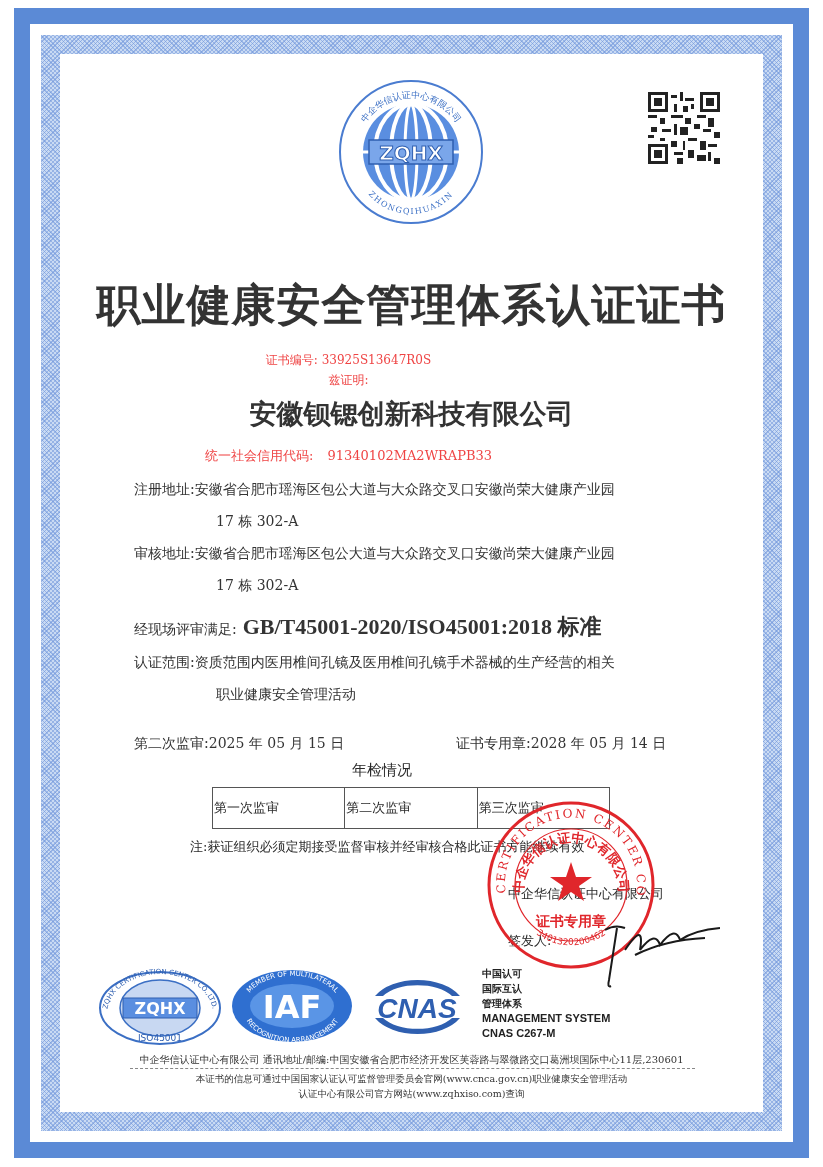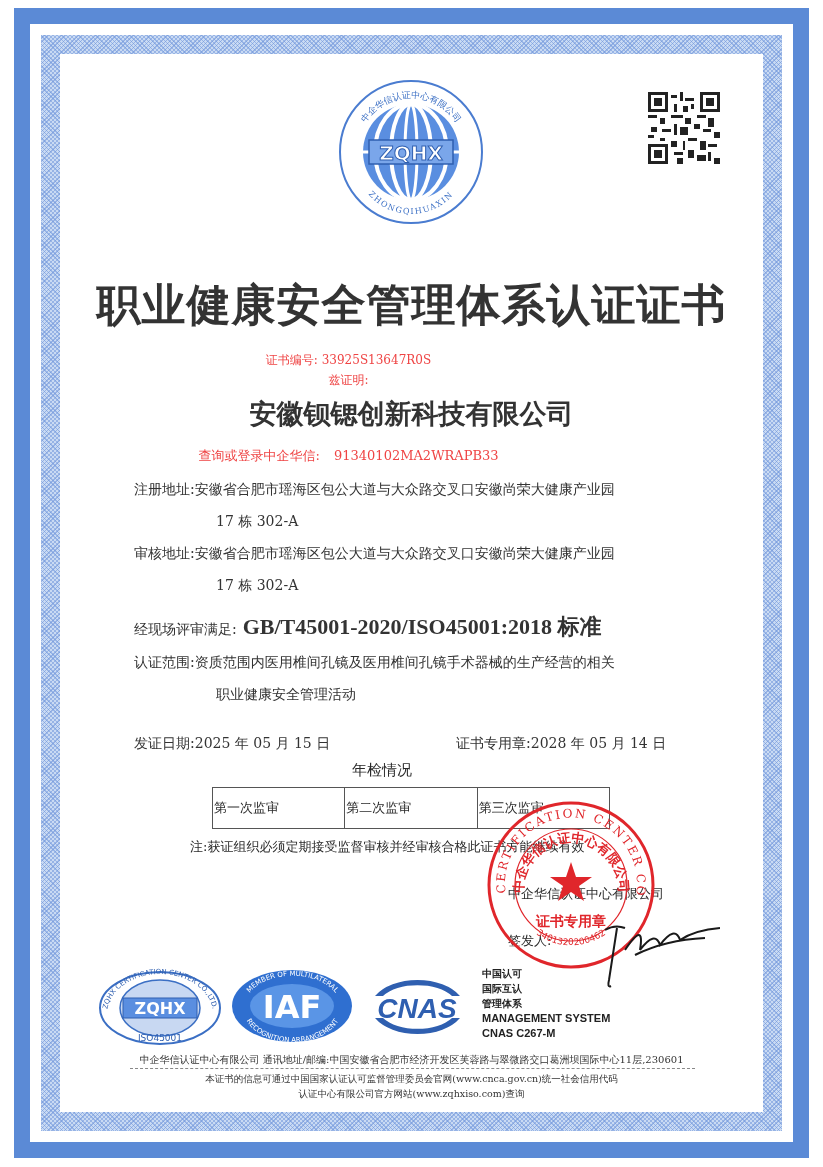--- a/index.html
+++ b/index.html
@@ -134,21 +134,21 @@
 
 <div class="line-center" style="top:352px;">
   <span>证书编号:</span>
   <span>33925S13647R0S</span>
 </div>
 <div class="line-center" style="top:372px;">兹证明:</div>
 
 <div class="company">安徽钡锶创新科技有限公司</div>
 
 <div class="line-center" style="top:447px; font-size:13px;">
-  <span>查询或登录中企华信:</span>
+  <span>统一社会信用代码:</span>
   <span style="margin-left:10px;">91340102MA2WRAPB33</span>
 </div>
 
 <div class="row" style="top:481px;">
   <span class="lbl">注册地址:</span><span>安徽省合肥市瑶海区包公大道与大众路交叉口安徽尚荣大健康产业园</span>
 </div>
 <div class="indent" style="top:513px;">17 栋 302-A</div>
 
 <div class="row" style="top:545px;">
   <span class="lbl">审核地址:</span><span>安徽省合肥市瑶海区包公大道与大众路交叉口安徽尚荣大健康产业园</span>
@@ -158,21 +158,21 @@
 <div class="row" style="top:612px;">
   <span class="lbl">经现场评审满足:</span><span class="standard">GB/T45001-2020/ISO45001:2018 标准</span>
 </div>
 
 <div class="row" style="top:654px;">
   <span class="lbl">认证范围:</span><span>资质范围内医用椎间孔镜及医用椎间孔镜手术器械的生产经营的相关</span>
 </div>
 <div class="indent" style="top:686px;">职业健康安全管理活动</div>
 
 <div class="row" style="top:735px;">
-  <span>发证日期:</span><span>2025 年 05 月 15 日</span>
+  <span>第二次监审:</span><span>2025 年 05 月 15 日</span>
 </div>
 <div class="row" style="top:735px; left:456px;">
   <span>证书专用章:</span><span>2028 年 05 月 14 日</span>
 </div>
 
 <div class="audit-title">年检情况</div>
 <table class="audit">
   <tbody>
       <tr>
     <td>第一次监审</td>
@@ -239,14 +239,14 @@
 <div class="accred">
   <div>中国认可</div>
   <div>国际互认</div>
   <div>管理体系</div>
   <div class="en">MANAGEMENT SYSTEM</div>
   <div class="en">CNAS C267-M</div>
 </div>
 
 <div class="footer1">中企华信认证中心有限公司   通讯地址/邮编:中国安徽省合肥市经济开发区芙蓉路与翠微路交口葛洲坝国际中心11层,230601</div>
 <div class="footer-rule"></div>
-<div class="footer2">本证书的信息可通过中国国家认证认可监督管理委员会官网(www.cnca.gov.cn)统一社会信用代码</div>
+<div class="footer2">本证书的信息可通过中国国家认证认可监督管理委员会官网(www.cnca.gov.cn)职业健康安全管理活动</div>
 <div class="footer3">认证中心有限公司官方网站(www.zqhxiso.com)查询</div>
 
 </body></html>

